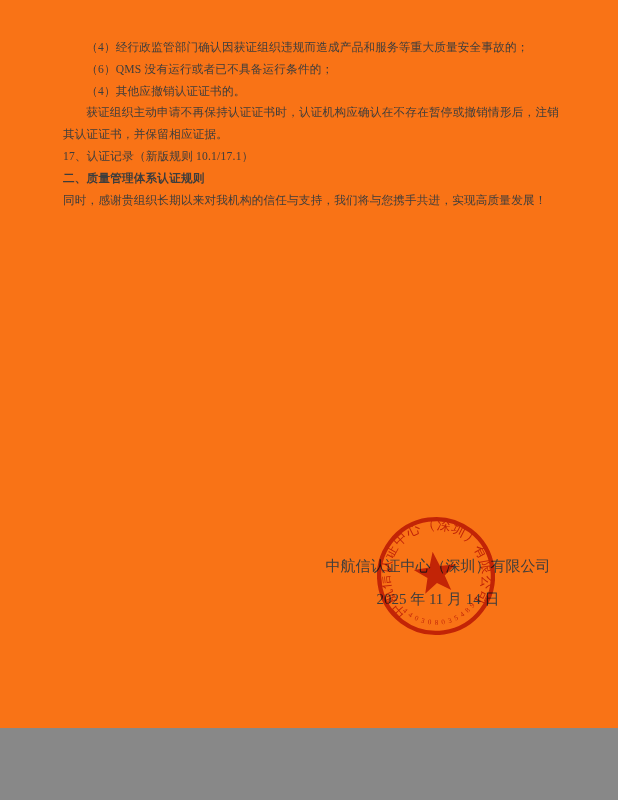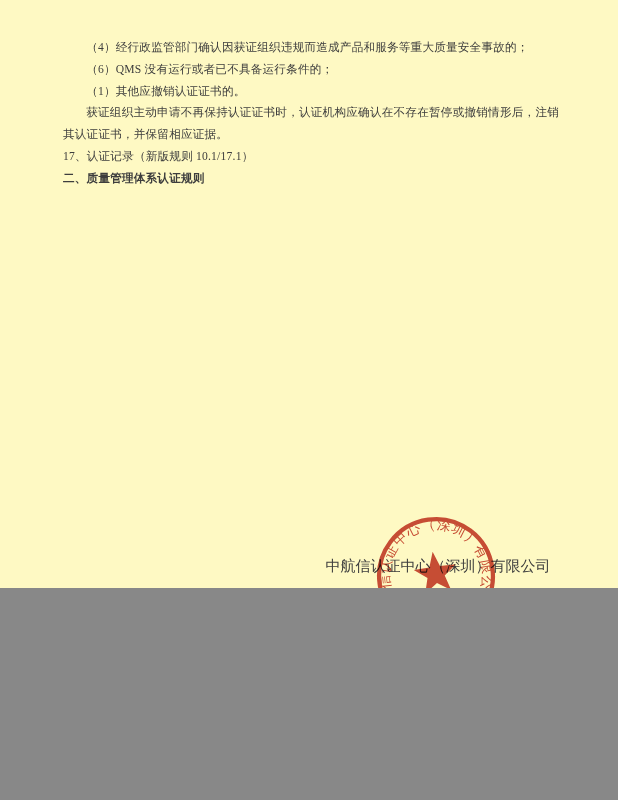--- a/index.html
+++ b/index.html
@@ -1,20 +1,20 @@
 <!DOCTYPE html>
 <html><head>
 <meta charset="utf-8">
 <style>
   html,body { margin:0; padding:0; background:#888; }
   .page {
     position:relative;
-    width:618px; height:588px;
+    width:618px; height:728px;
     margin:0 auto;
-    background:#fef9c3;
+    background:#f97316;
     font-family:"Liberation Serif","DejaVu Serif",serif;
     color:#3d3d3d;
     overflow:hidden;
   }
   .content {
     position:absolute;
     left:63px; top:37px;
     width:496px;
     font-size:11.6px;
     line-height:21.8px;
@@ -46,27 +46,28 @@
   .seal text { font-family:"Liberation Serif","DejaVu Serif",serif; }
 </style>
 </head>
 <body>
 
 <div class="page">
 
   <div class="content">
     <p class="ti">（4）经行政监管部门确认因获证组织违规而造成产品和服务等重大质量安全事故的；</p>
     <p class="ti">（6）QMS 没有运行或者已不具备运行条件的；</p>
-    <p class="ti">（1）其他应撤销认证证书的。</p>
+    <p class="ti">（4）其他应撤销认证证书的。</p>
 
     <p class="ti">获证组织主动申请不再保持认证证书时，认证机构应确认在不存在暂停或撤销情形后，注销其认证证书，并保留相应证据。</p>
 
     <p>17、认证记录（新版规则 10.1/17.1）</p>
 
     <p class="bold">二、质量管理体系认证规则</p>
+    <p>同时，感谢贵组织长期以来对我机构的信任与支持，我们将与您携手共进，实现高质量发展！</p>
   </div>
 
   <div class="signature">
     <p class="company">中航信认证中心（深圳）有限公司</p>
     <p class="date">2025 年 11 月 14 日</p>
   </div>
 
   <svg class="seal" viewBox="0 0 126 126" xmlns="http://www.w3.org/2000/svg">
     <defs>
       <path id="ringPath" d="M 30.5 95.5 A 46 46 0 1 1 95.5 95.5" fill="none"></path>

